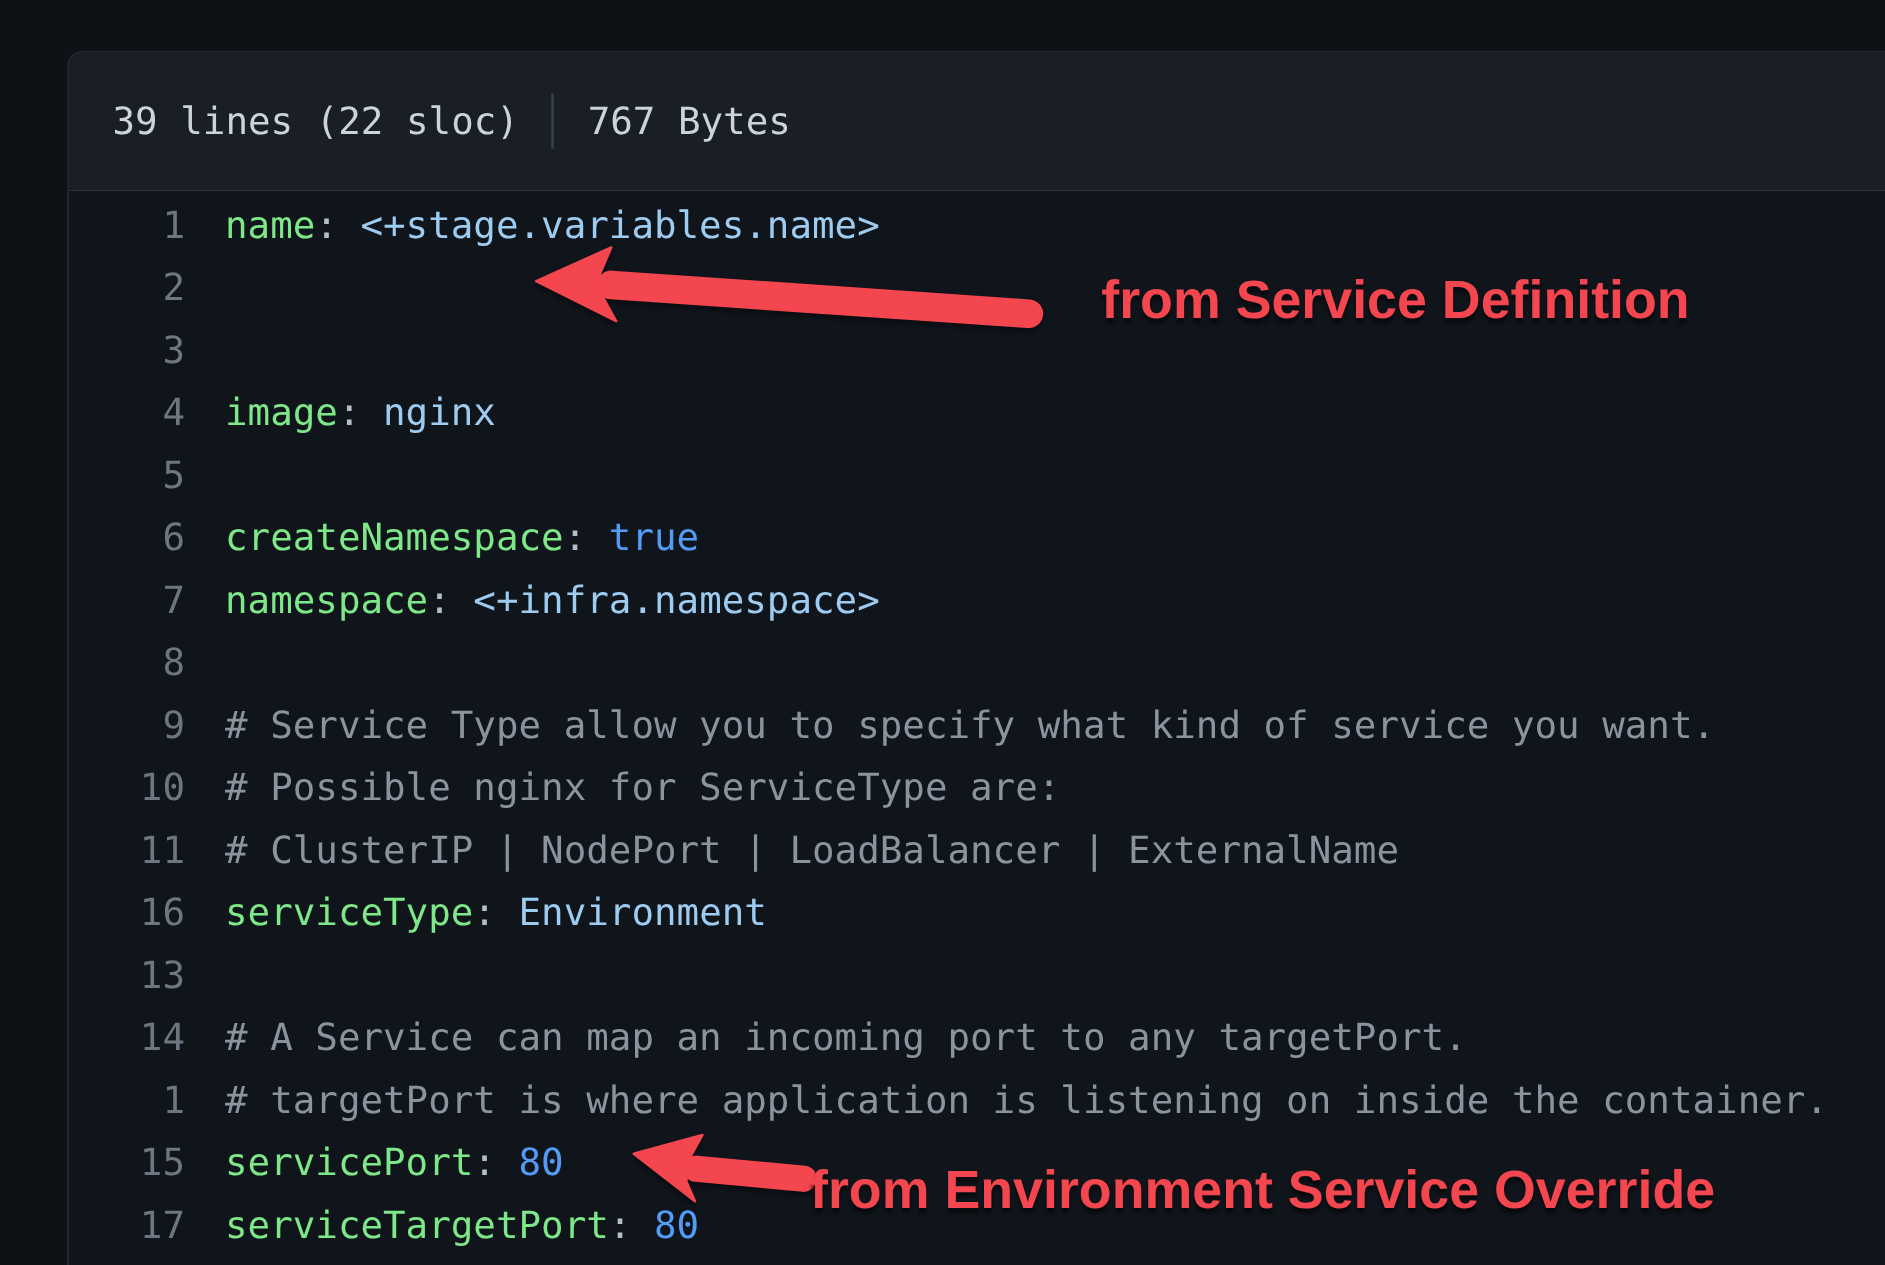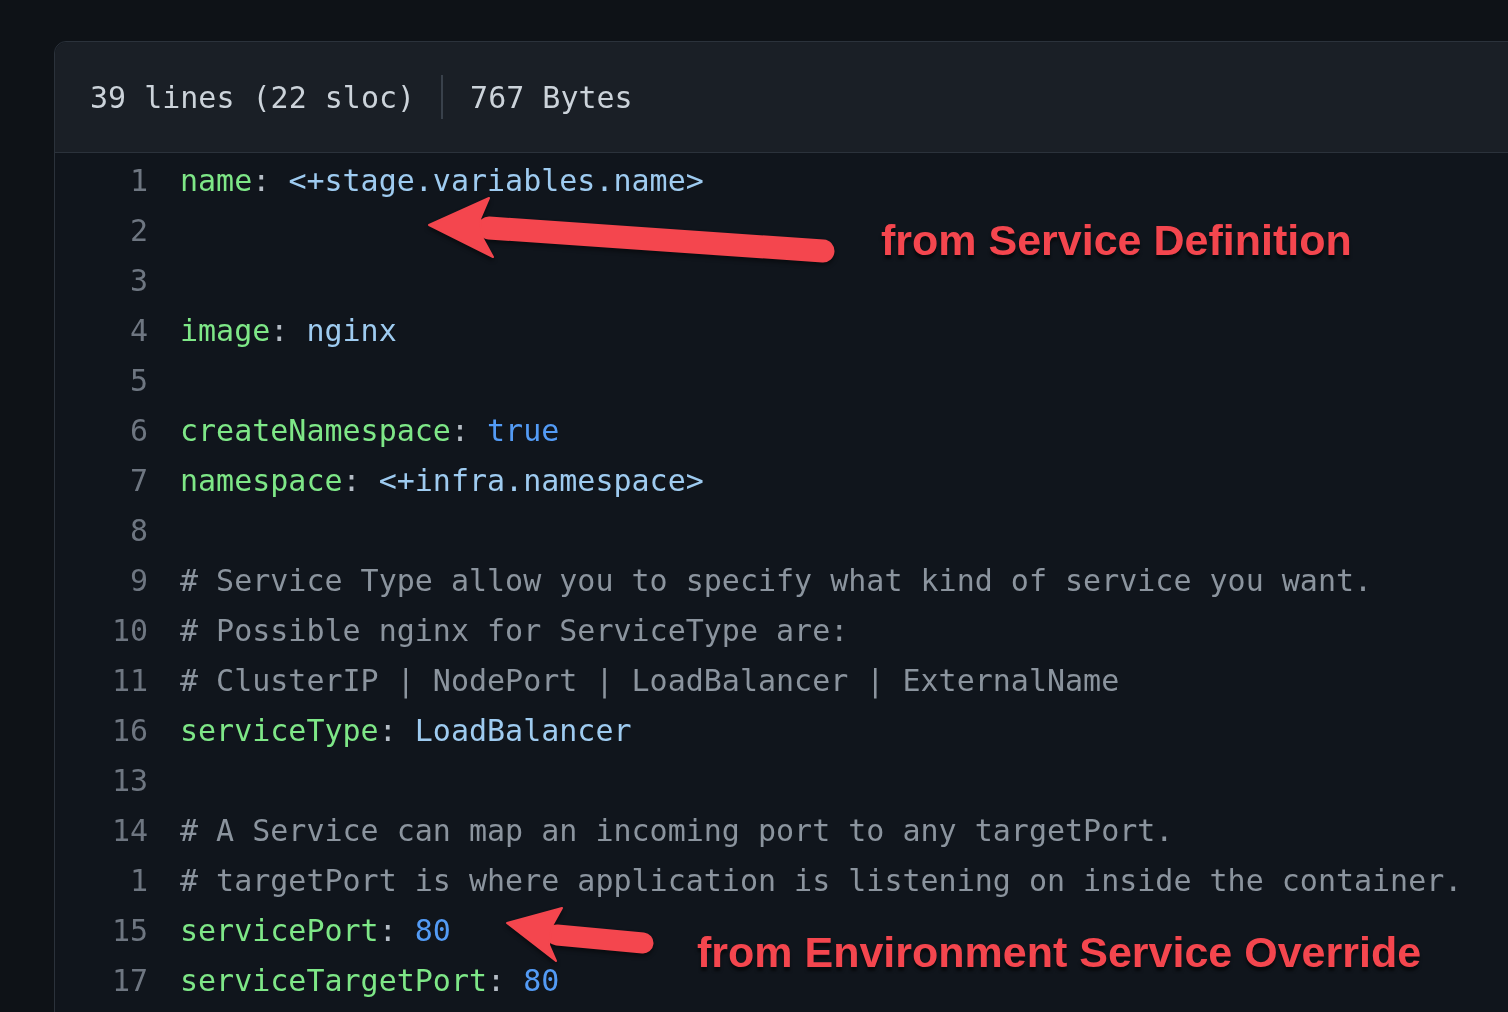--- a/index.html
+++ b/index.html
@@ -59,21 +59,21 @@
     position:absolute;
     font-family:"Liberation Sans",sans-serif;
     font-weight:bold;
     font-size:43px;
     line-height:48px;
     color:var(--c-annotation-red,#f4464e);
     text-shadow:0 4px 3px rgba(0,0,0,0.55);
     white-space:nowrap;
   }
   .annotation-1{left:857px;top:216px;margin-left:24px;}
-  .annotation-2{left:697px;top:928px;}
+  .annotation-2{left:648px;top:928px;}
   .arrow-svg{
     position:absolute;
     filter:drop-shadow(0 3px 2px rgba(0,0,0,0.45));
   }
   .arrow-svg .arrow-shape{
     fill:var(--c-annotation-red,#f4464e);
     stroke:var(--c-annotation-red,#f4464e);
   }
   #arrow-1{left:415px;top:185px;}
   #arrow-2{left:485px;top:895px;}
@@ -96,21 +96,21 @@
         <div class="code-line"><span class="line-num">2</span></div>
         <div class="code-line"><span class="line-num">3</span><span class="line-text"></span></div>
         <div class="code-line"><span class="line-num">4</span><span class="line-text"><span class="tok-key">image</span><span class="tok-punct">: </span><span class="tok-string">nginx</span></span></div>
         <div class="code-line"><span class="line-num">5</span><span class="line-text"></span></div>
         <div class="code-line"><span class="line-num">6</span><span class="line-text"><span class="tok-key">createNamespace</span><span class="tok-punct">: </span><span class="tok-constant">true</span></span></div>
         <div class="code-line"><span class="line-num">7</span><span class="line-text"><span class="tok-key">namespace</span><span class="tok-punct">: </span><span class="tok-string">&lt;+infra.namespace&gt;</span></span></div>
         <div class="code-line"><span class="line-num">8</span><span class="line-text"></span></div>
         <div class="code-line"><span class="line-num">9</span><span class="line-text"><span class="tok-comment"># Service Type allow you to specify what kind of service you want.</span></span></div>
         <div class="code-line"><span class="line-num">10</span><span class="line-text"><span class="tok-comment"># Possible nginx for ServiceType are:</span></span></div>
         <div class="code-line"><span class="line-num">11</span><span class="line-text"><span class="tok-comment"># ClusterIP | NodePort | LoadBalancer | ExternalName</span></span></div>
-        <div class="code-line"><span class="line-num">16</span><span class="line-text"><span class="tok-key">serviceType</span><span class="tok-punct">: </span><span class="tok-string">LoadBalancer</span></span></div>
+        <div class="code-line"><span class="line-num">16</span><span class="line-text"><span class="tok-key">serviceType</span><span class="tok-punct">: </span><span class="tok-string">Environment</span></span></div>
         <div class="code-line"><span class="line-num">13</span><span class="line-text"></span></div>
         <div class="code-line"><span class="line-num">14</span><span class="line-text"><span class="tok-comment"># A Service can map an incoming port to any targetPort.</span></span></div>
         <div class="code-line"><span class="line-num">1</span><span class="line-text"><span class="tok-comment"># targetPort is where application is listening on inside the container.</span></span></div>
         <div class="code-line"><span class="line-num">15</span><span class="line-text"><span class="tok-key">servicePort</span><span class="tok-punct">: </span><span class="tok-constant">80</span></span></div>
         <div class="code-line"><span class="line-num">17</span><span class="line-text"><span class="tok-key">serviceTargetPort</span><span class="tok-punct">: </span><span class="tok-constant">80</span></span></div>
       </div>
 
   </div>
 
   <svg id="arrow-1" class="arrow-svg" width="430" height="90" viewBox="0 0 430 90">

